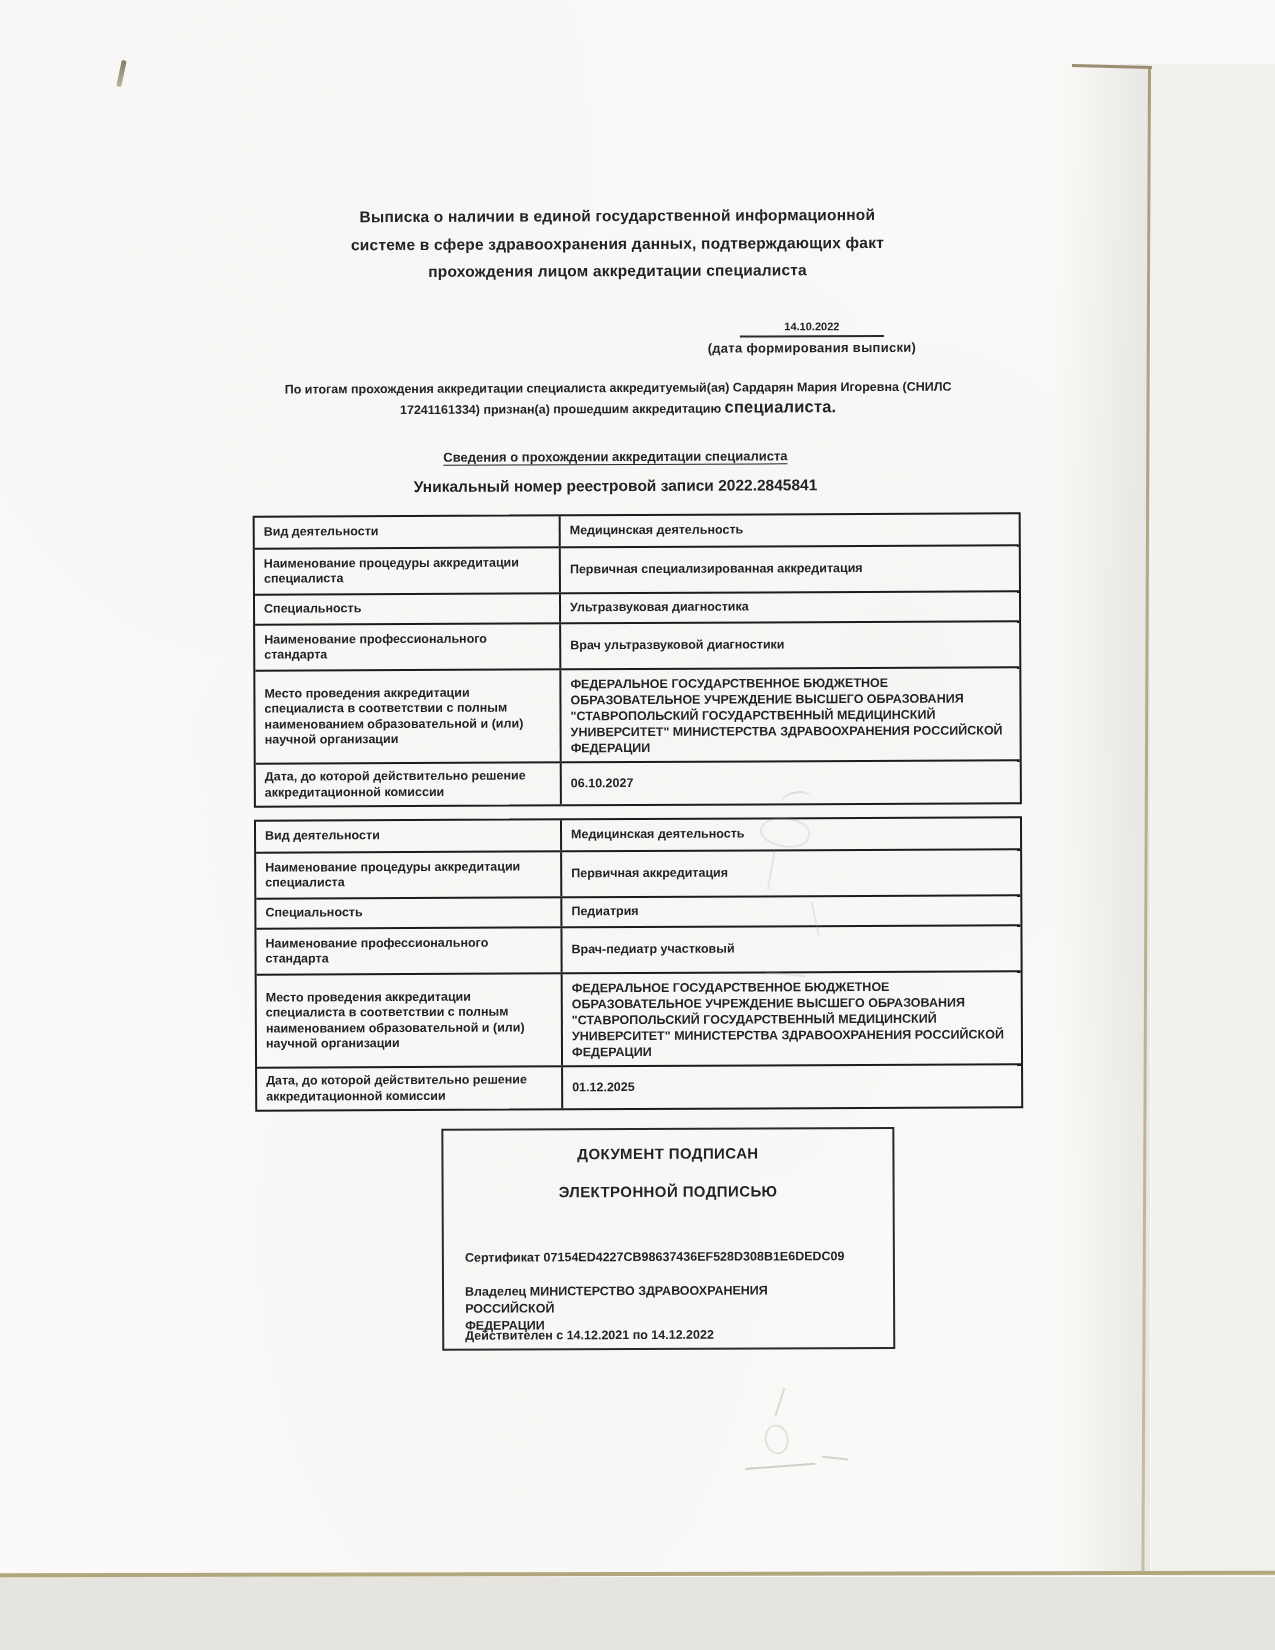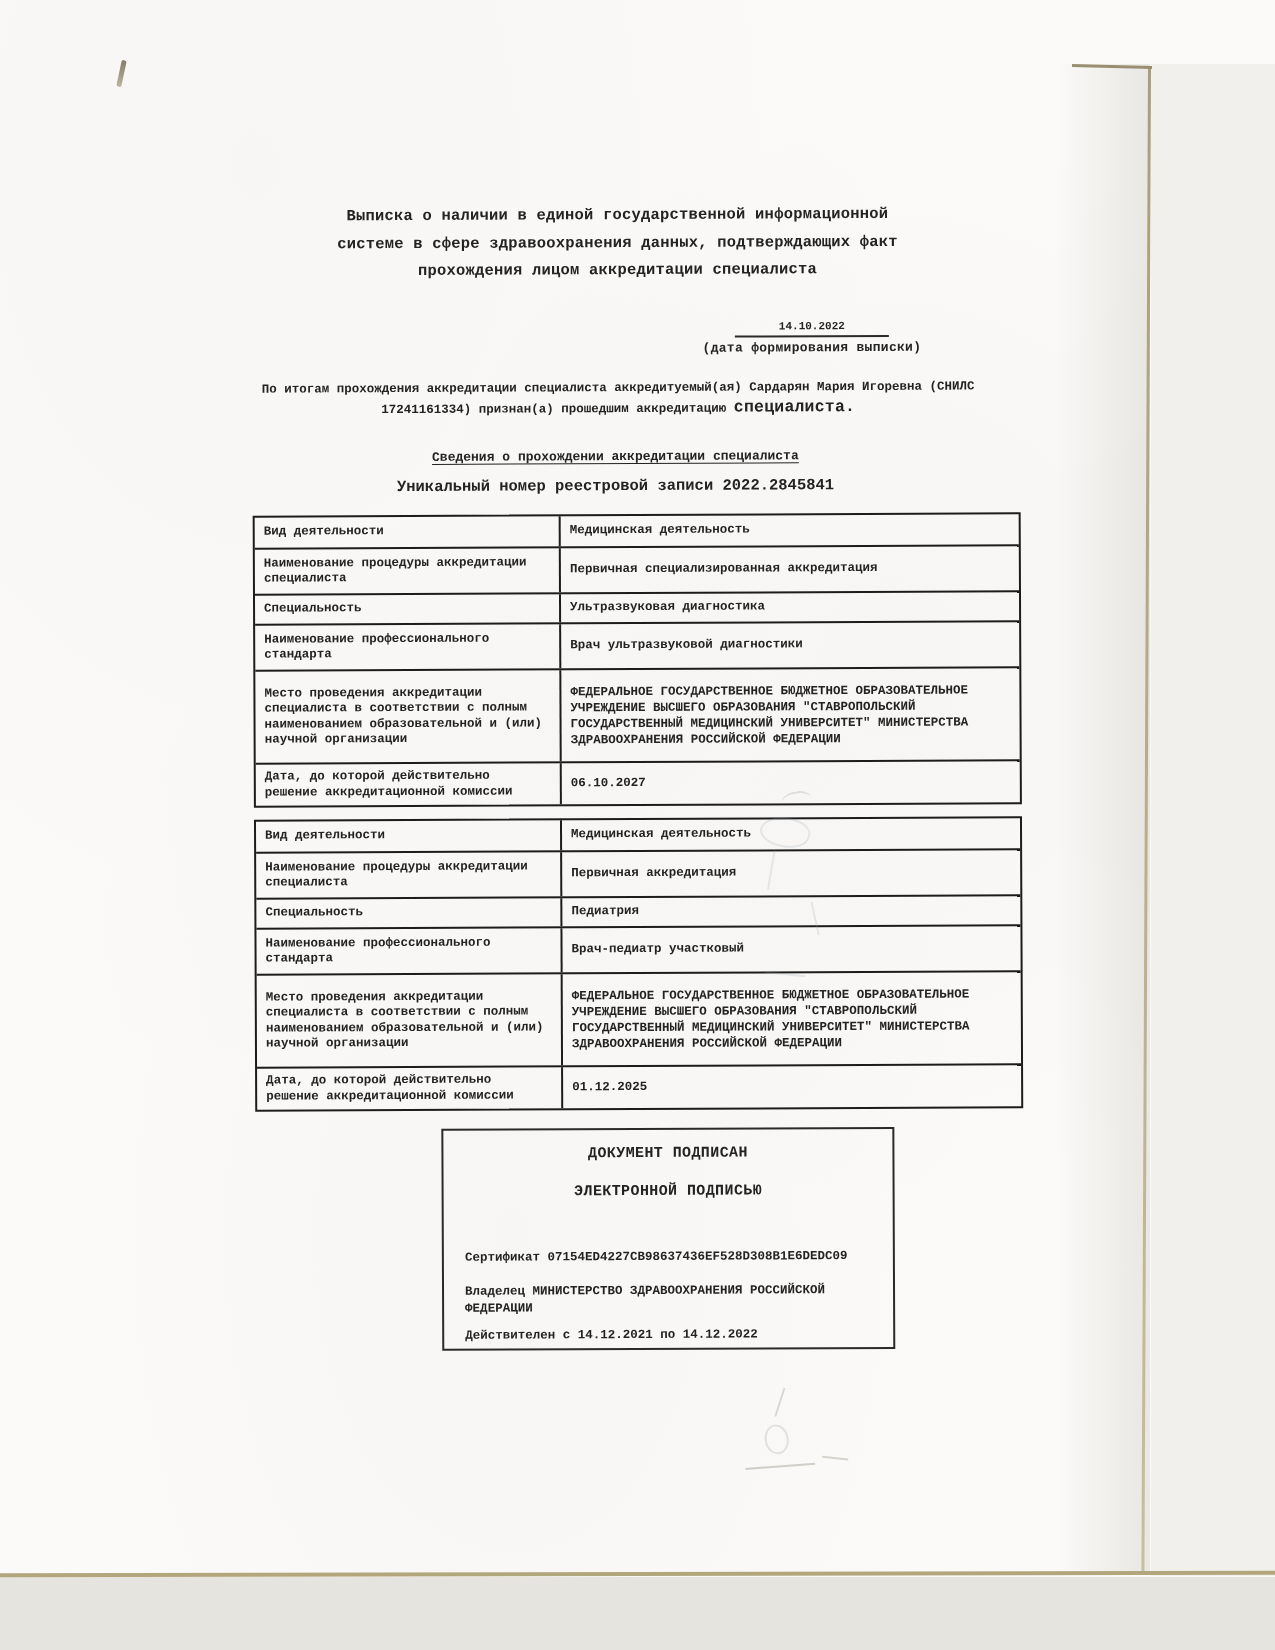--- a/index.html
+++ b/index.html
@@ -8,21 +8,20 @@
     background:#e8e7e2;
     font-family:"Liberation Sans",sans-serif;color:#232323;
   }
   
   .page{
     position:absolute;inset:0;background:#fbfaf8;overflow:hidden;
     background-image:
       radial-gradient(ellipse at 20% 10%, rgba(120,120,115,.03), transparent 45%),
       radial-gradient(ellipse at 70% 40%, rgba(120,120,115,.035), transparent 40%),
       radial-gradient(ellipse at 40% 75%, rgba(120,120,115,.03), transparent 45%);
-    font-family: Liberation Mono, monospace;
   }
   .scan-right-bg{position:absolute;left:1151px;top:64px;width:124px;height:1512px;background:#f1f0ec;}
   .scan-bottom-bg{position:absolute;left:0;top:1577px;width:1275px;height:73px;background:#e5e4df;}
   .shade-right{position:absolute;left:1056px;top:64px;width:94px;height:1510px;
     background:linear-gradient(90deg,rgba(0,0,0,0),rgba(185,182,172,.28));}
   .edge-bottom{position:absolute;left:0;top:1572px;width:1275px;height:4px;background:#b2a67d;transform:rotate(-.12deg);}
   .edge-right{position:absolute;left:1148px;top:68px;width:3px;height:1506px;
     background:linear-gradient(#a89d7c,#c8be9e);transform:rotate(.25deg);transform-origin:top center;}
   .edge-top-right{position:absolute;left:1072px;top:65px;width:80px;height:3px;background:#998e6f;transform:rotate(1.6deg);}
   .corner-tick{position:absolute;left:119px;top:60px;width:5px;height:27px;border-radius:2px;

